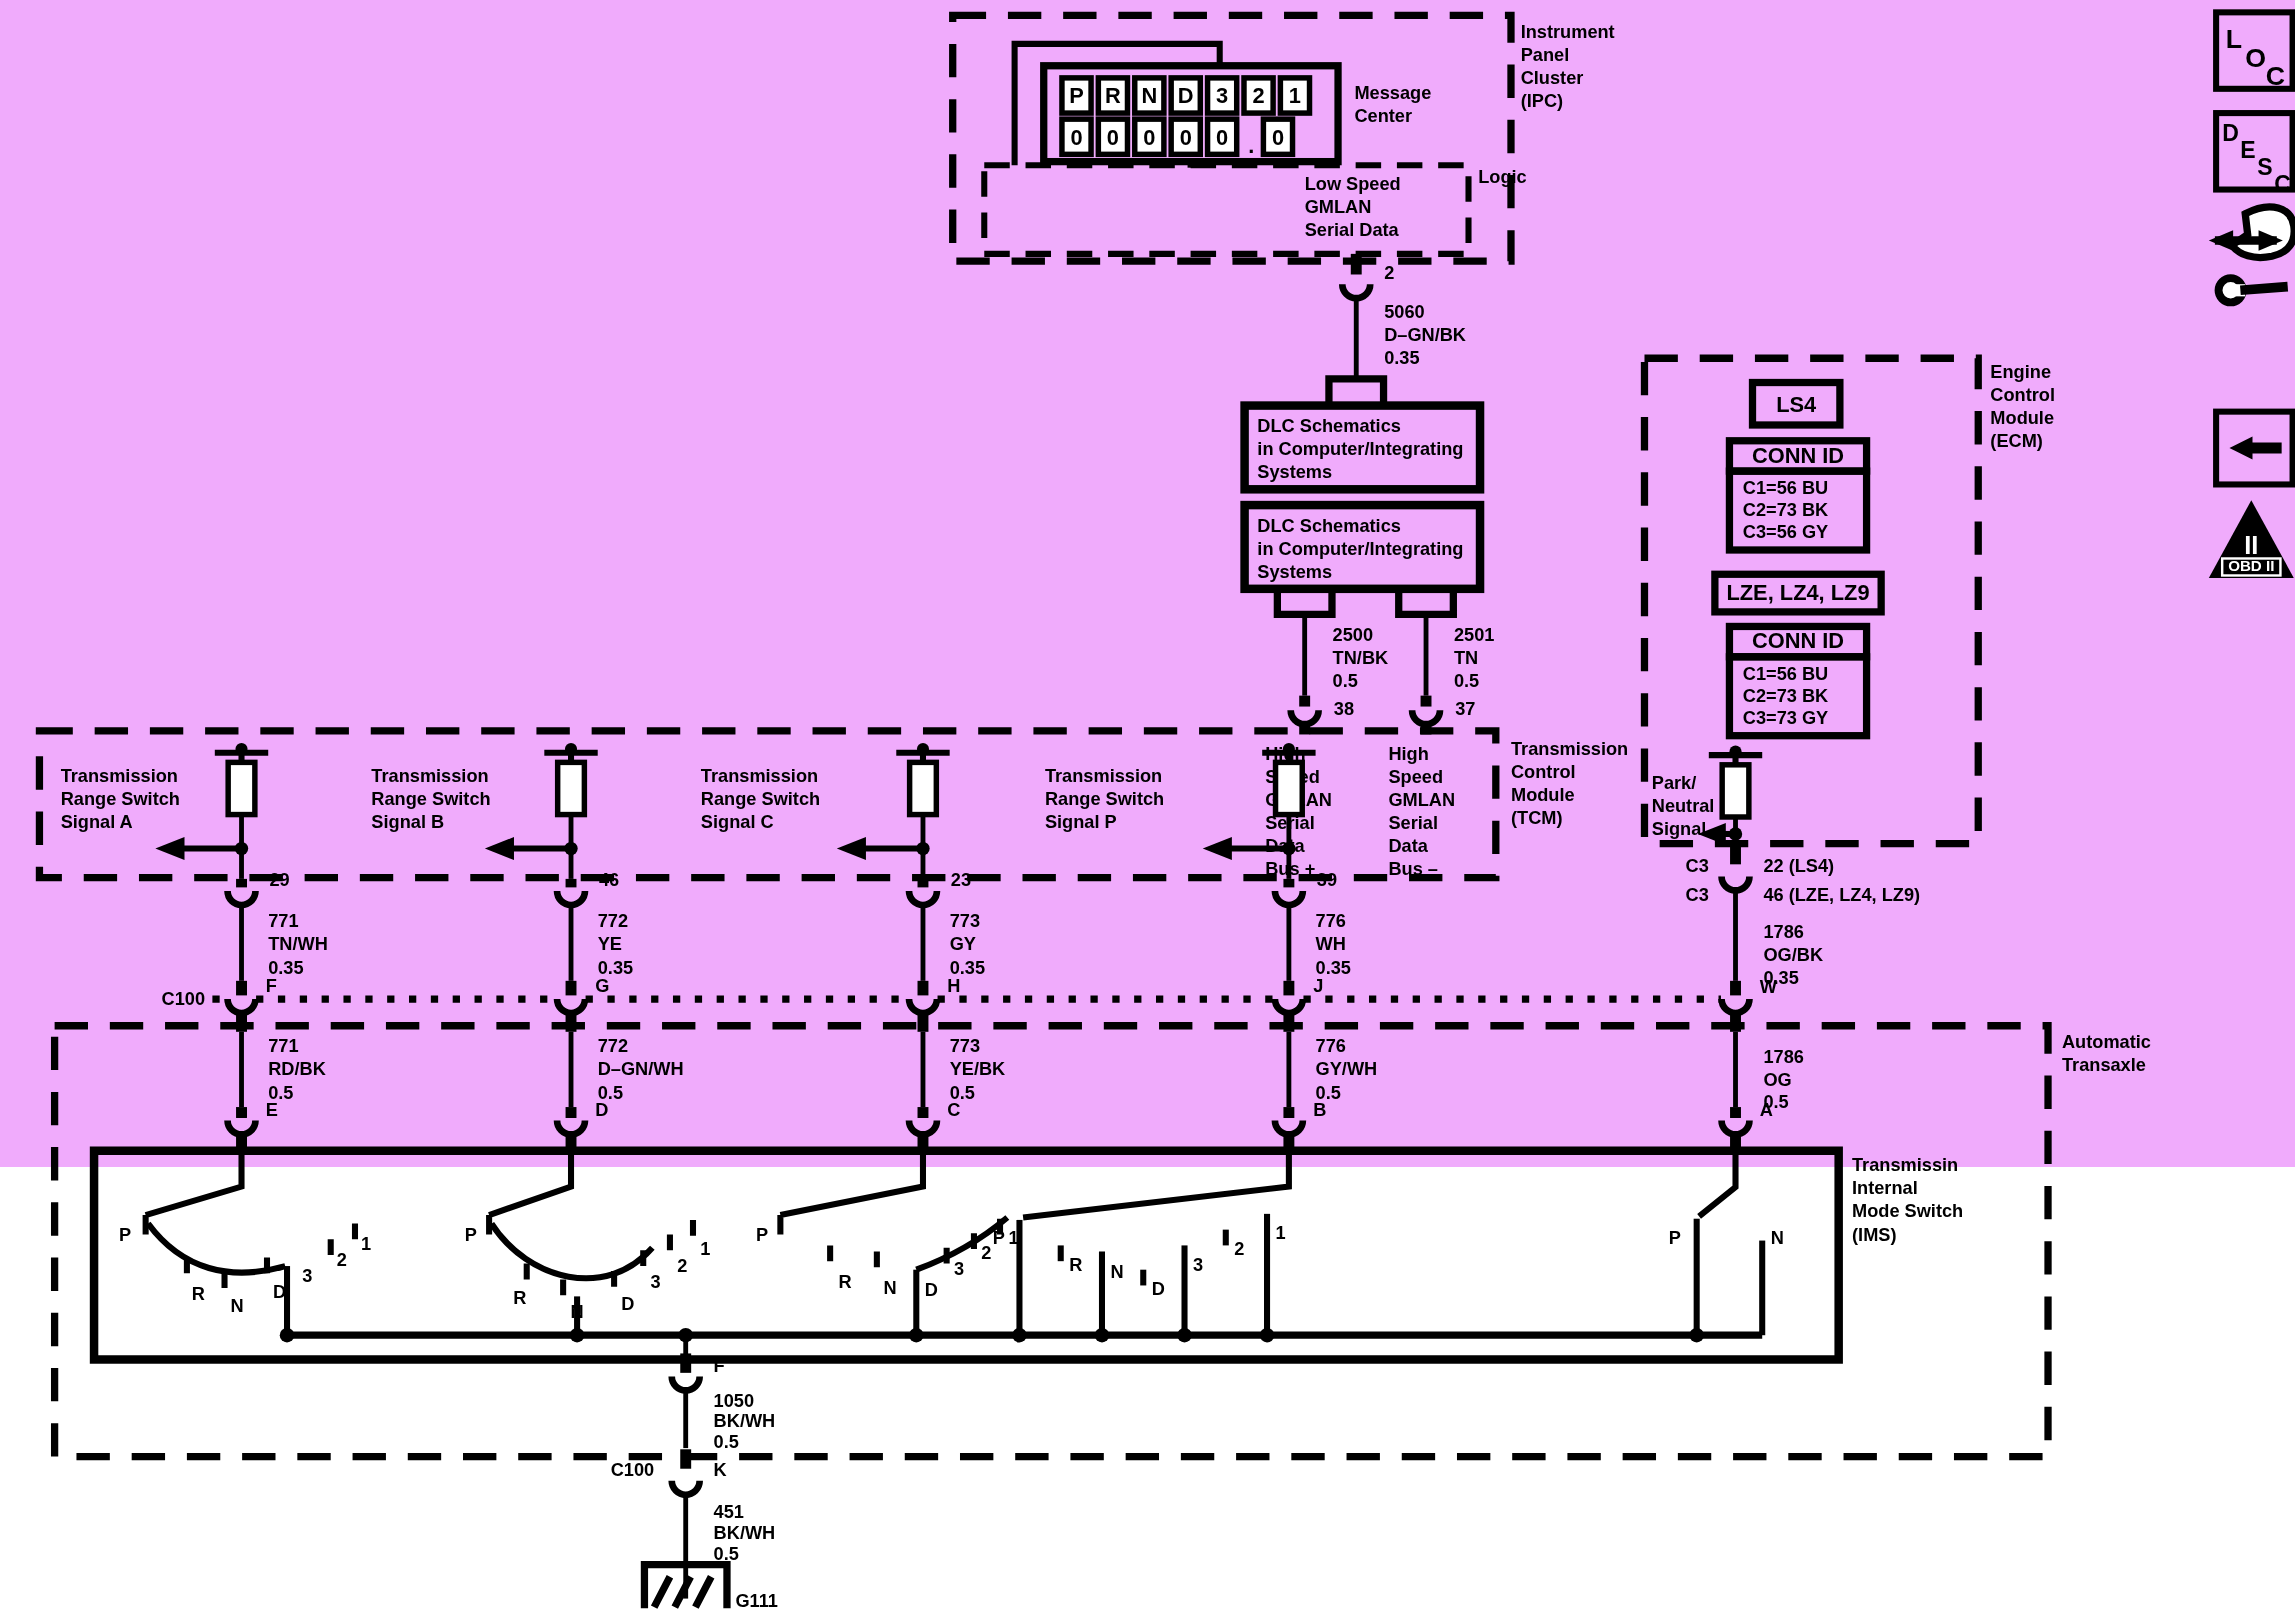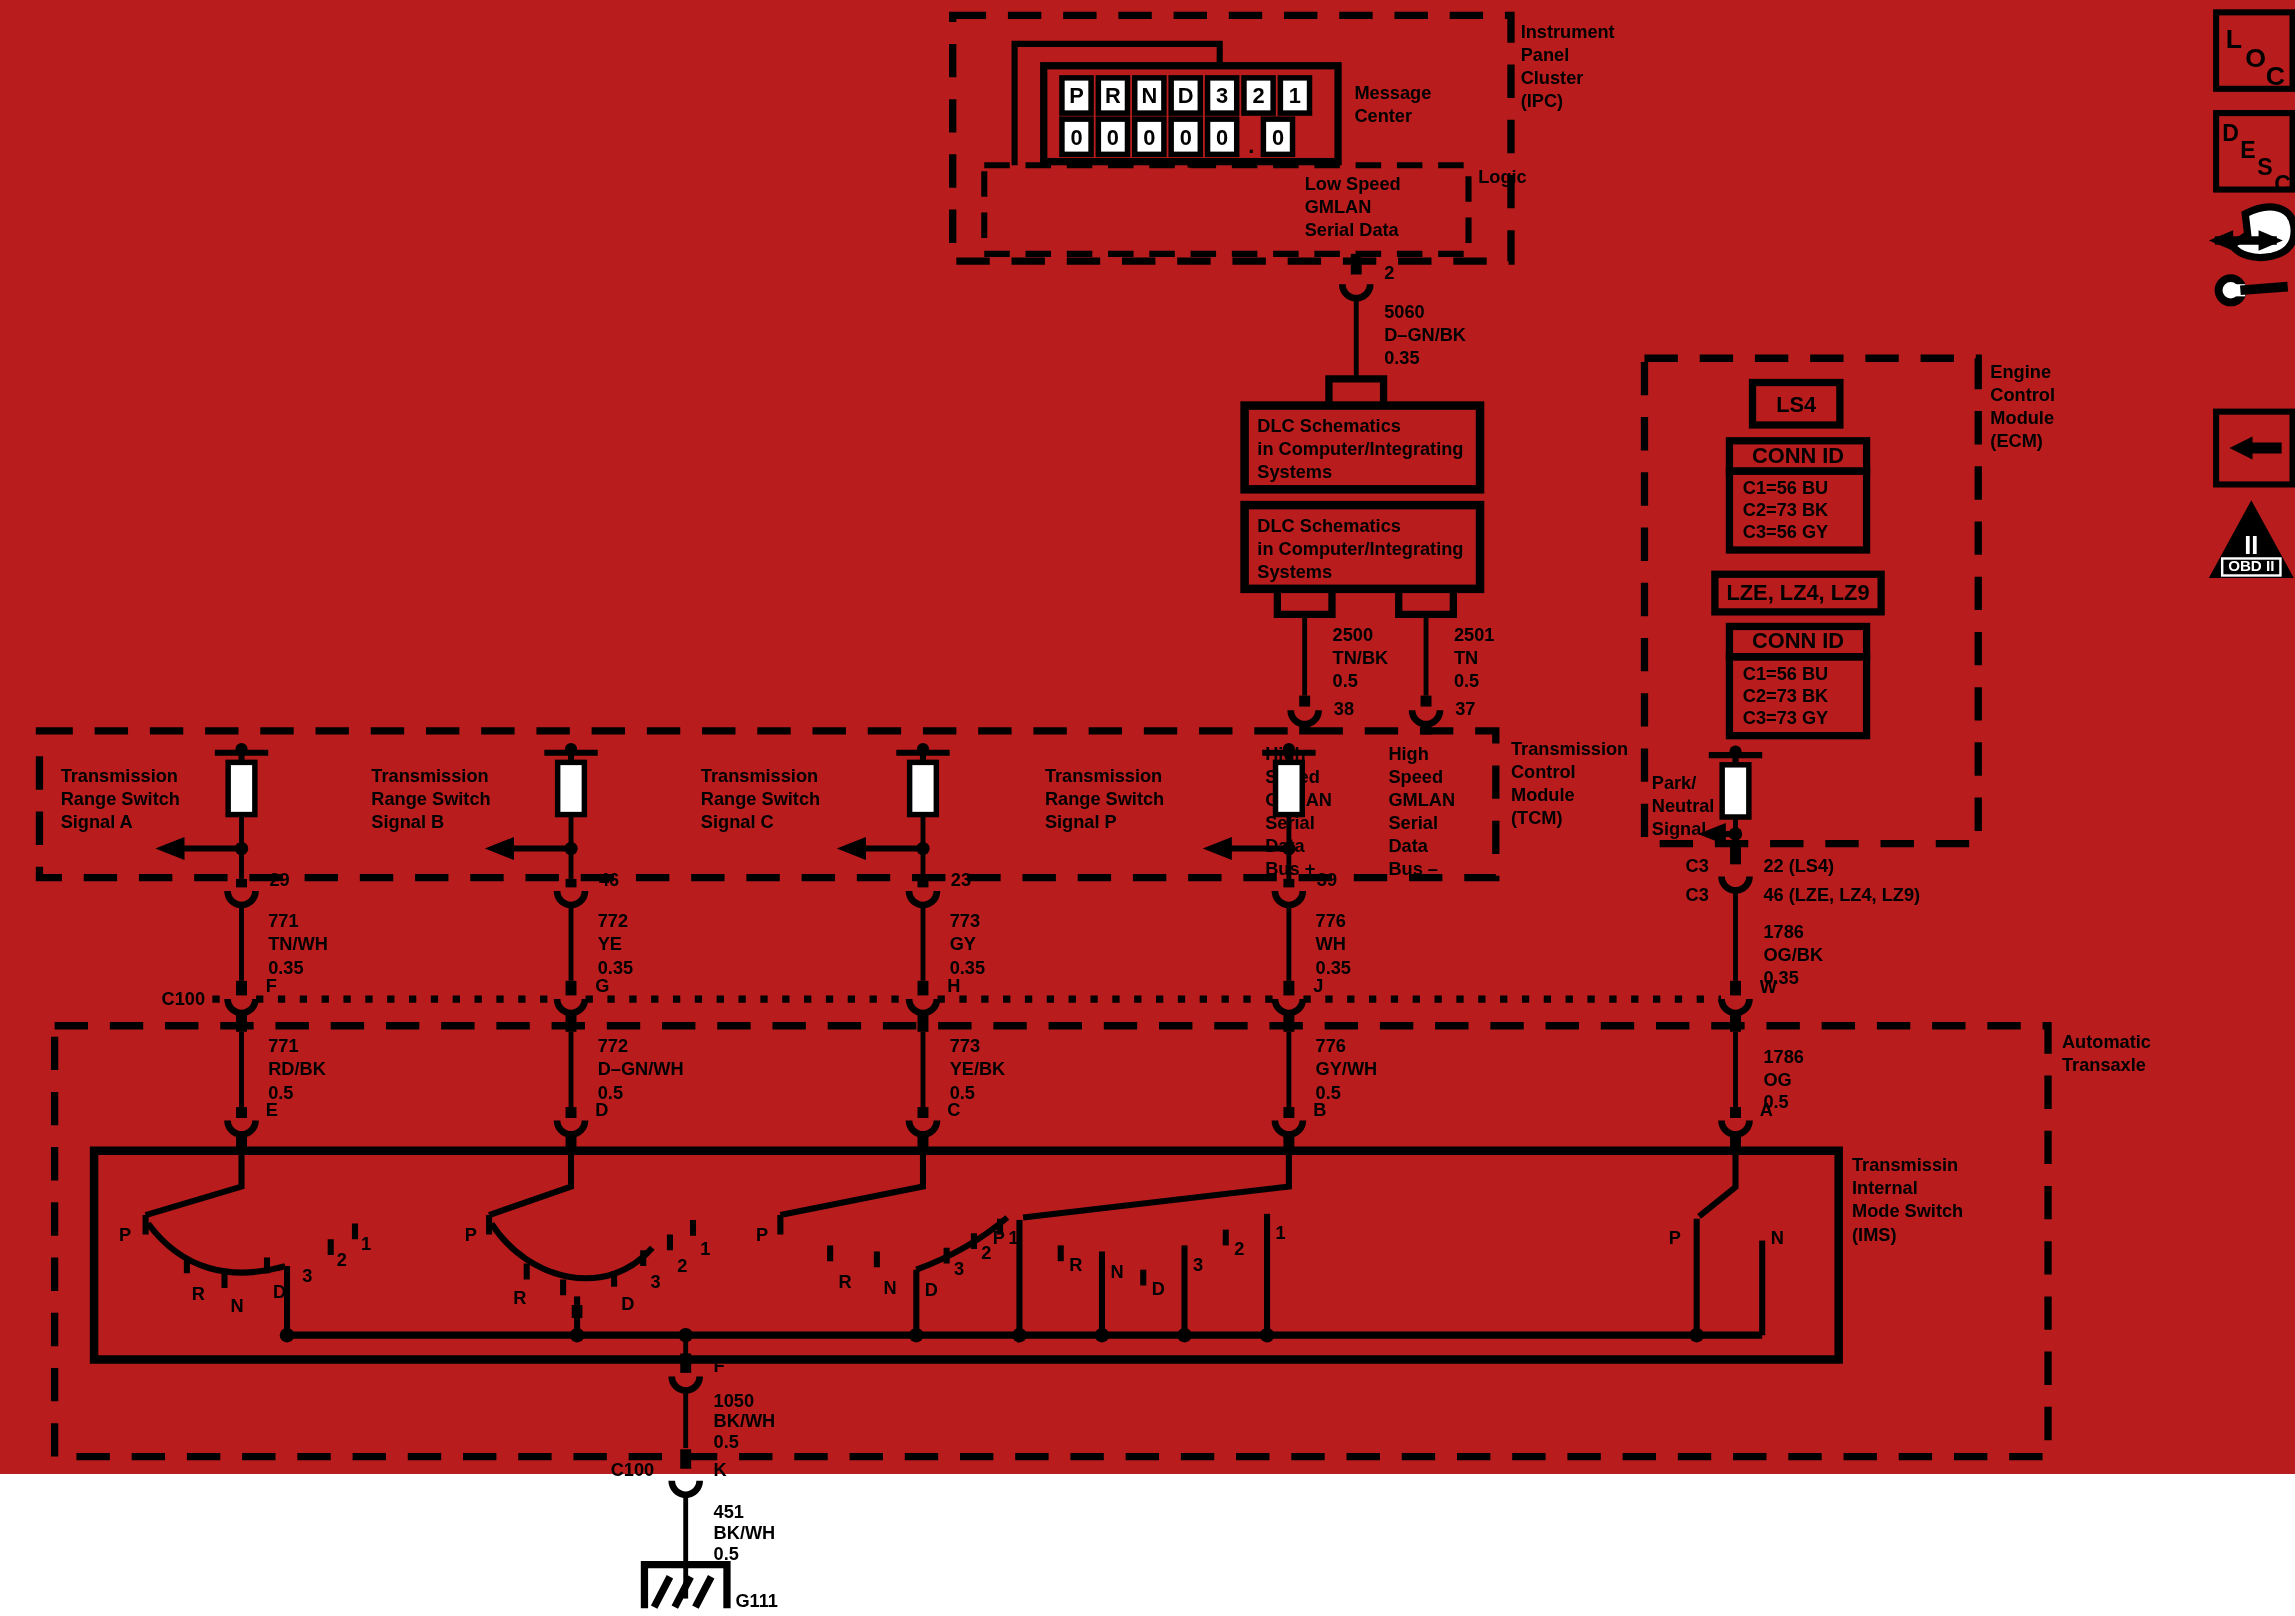--- a/index.html
+++ b/index.html
@@ -1,16 +1,16 @@
 <!DOCTYPE html>
 <html style="font-size:9.7px"><head>
 <meta charset="utf-8">
 <style>
   html,body{margin:0;padding:0;background:#ffffff;width:2295px;height:1617px;}
-  #stage{position:relative;width:2295px;height:1474px;background:#b91c1c;}
+  #stage{position:relative;width:2295px;height:1167px;background:#f0abfc;}
   svg{position:absolute;left:0;top:0;}
   .w{stroke:#000;stroke-width:8;fill:none;}
   .w10{stroke:#000;stroke-width:10;fill:none;}
   .w12{stroke:#000;stroke-width:12;fill:none;}
   .stub{stroke:#000;stroke-width:18;fill:none;}
   .bx{fill:none;stroke:#000;stroke-width:12;}
   .bx14{fill:none;stroke:#000;stroke-width:14;}
   .bx9{fill:#fff;stroke:#000;stroke-width:9;}
   .dash{stroke-dasharray:55 36;}
   .dash2{stroke-dasharray:42 26;}

